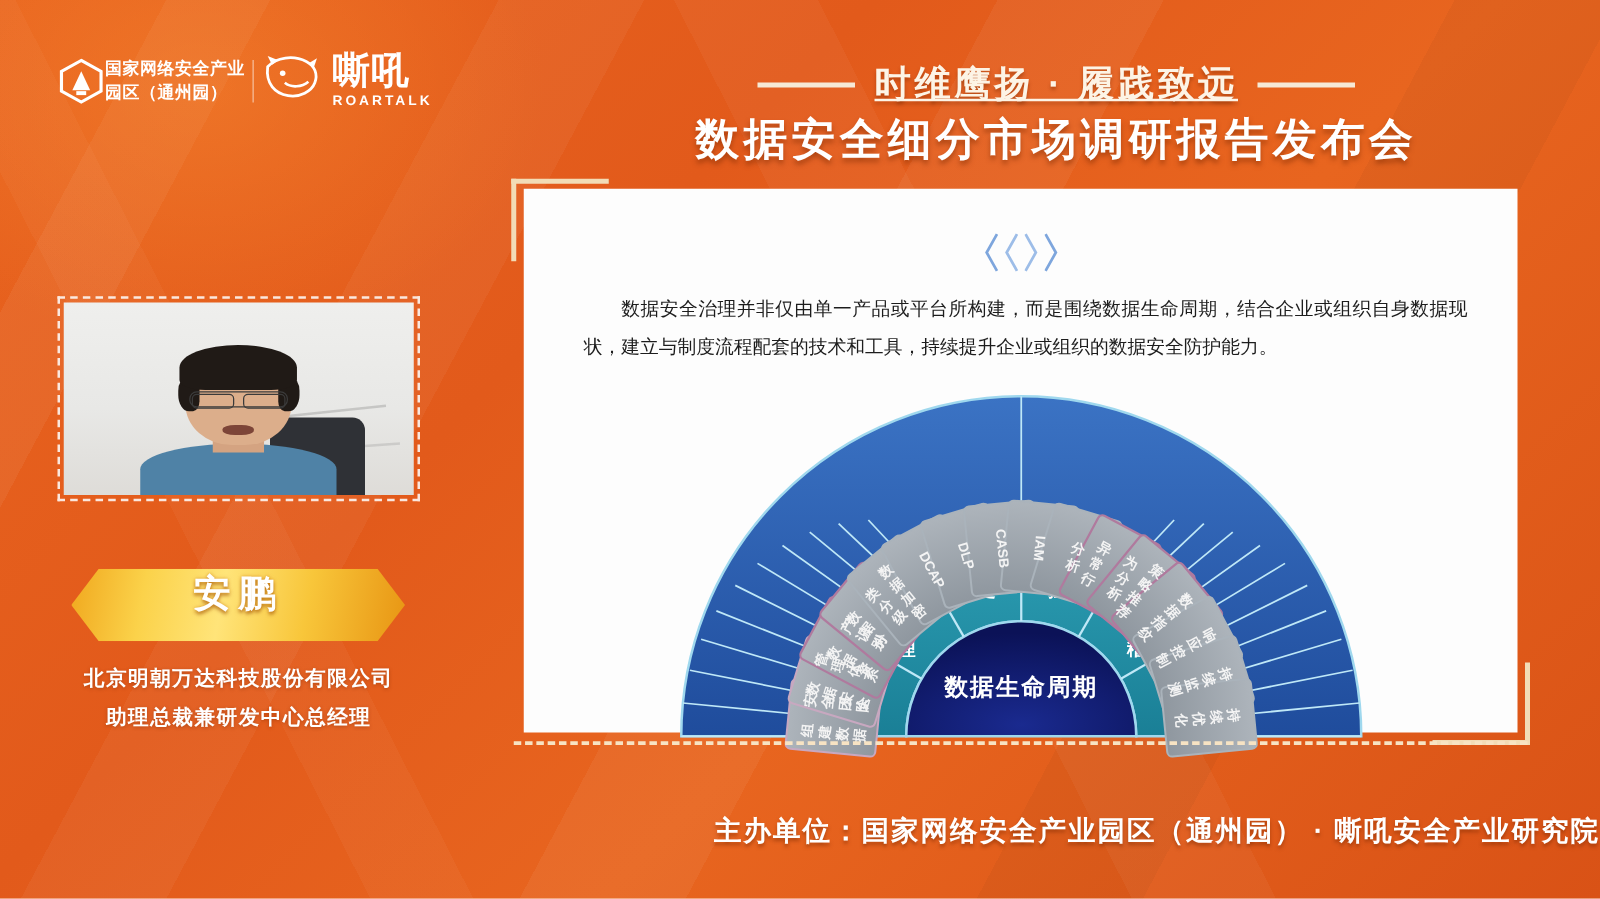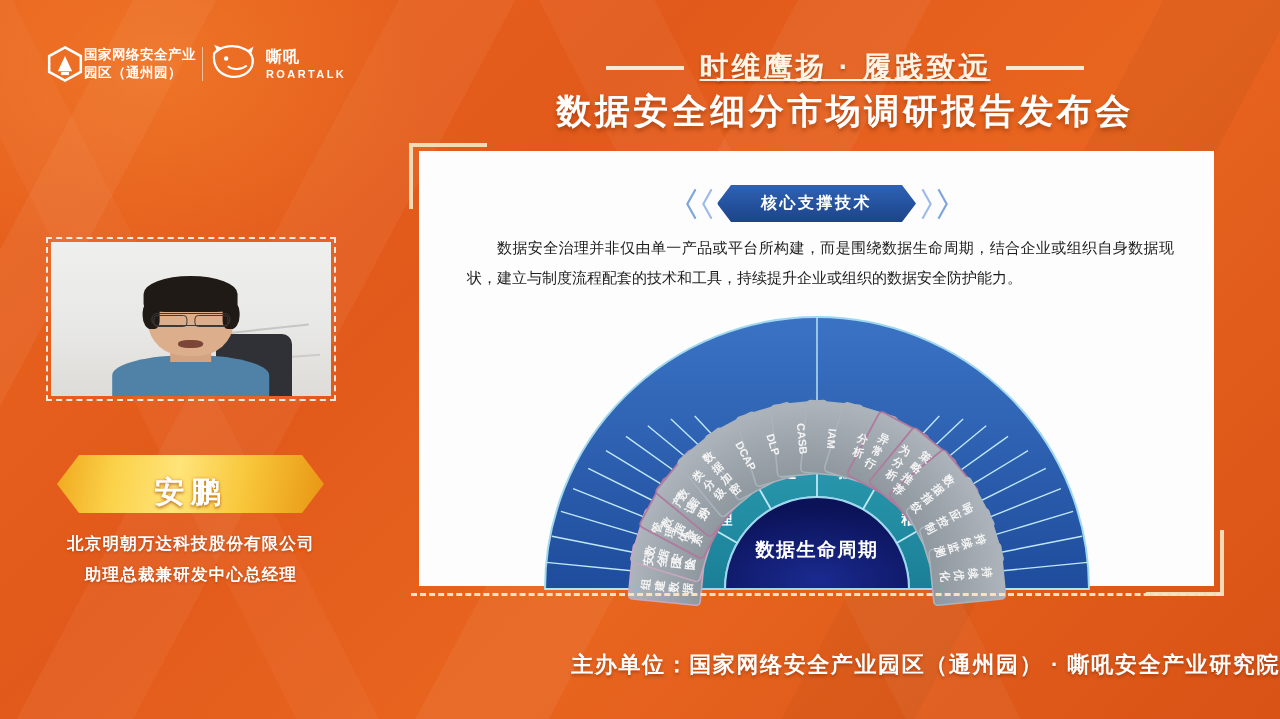--- a/index.html
+++ b/index.html
@@ -36,21 +36,21 @@
     background: radial-gradient(ellipse at center, rgba(255,160,60,0.30), rgba(255,160,60,0) 70%);
     pointer-events: none;
   }
 
   
   #logobar { position: absolute; left: 46px; top: 42px; display: flex; align-items: center; gap: 0; }
   .logo-mark { width: 38px; height: 38px; flex: none; }
   .logo-cn { color: #fff; font-size: 13.5px; font-weight: 700; line-height: 1.35; letter-spacing: 0.5px; }
   .divider-v { width: 1px; height: 34px; background: rgba(255,255,255,0.55); margin: 0 6px; }
   .roar-wrap { display: flex; align-items: center; gap: 9px; }
-  .roar-cn { color: #fff; font-size: 16px; font-weight: 800; letter-spacing: 1px; line-height: 1; }
+  .roar-cn { color: #fff; font-size: 30px; font-weight: 800; letter-spacing: 1px; line-height: 1; }
   .roar-en { color: #fff; font-size: 11px; font-weight: 800; letter-spacing: 2.4px; line-height: 1; margin-top: 4px; }
 
   
   #title-block { position: absolute; left: 500px; top: 48px; width: 690px; text-align: center; }
   .sub-line { display: flex; align-items: center; justify-content: center; gap: 16px; }
   .sub-line .rule { width: 78px; height: 4px; background: #f6e9d6; }
   .title-sub {
     font-size: 29px; font-weight: 800; color: #fdf4e6; letter-spacing: 3px;
     text-shadow: 0 2px 3px rgba(120,40,0,0.45);
     white-space: nowrap;
@@ -84,21 +84,21 @@
   .hair-side-r { position: absolute; right: 19%; bottom: 56%; width: 11%; height: 22%; background: #201a16; border-radius: 10% 40% 50% 30%; }
   .glasses { position: absolute; left: 50%; bottom: 58%; transform: translateX(-50%); width: 50%; height: 11%;
              border: 1.6px solid #3b3b3b; border-radius: 6px; }
   .glasses:before, .glasses:after { content:""; position:absolute; top: 6%; width: 42%; height: 88%; border: 1.4px solid #3b3b3b; border-radius: 4px; }
   .glasses:before { left: 1%; } .glasses:after { right: 1%; }
   .mouth { position: absolute; left: 50%; bottom: 40%; transform: translateX(-50%); width: 16%; height: 7%; background: #7d4538; border-radius: 40%; }
 
   
   #name-badge {
     position: absolute; left: 57px; top: 455px; width: 267px; height: 58px;
-    display: flex; align-items: flex-end; justify-content: center;
+    display: flex; align-items: flex-start; justify-content: center;
     background: linear-gradient(100deg, #f0a81e 0%, #fbd24a 22%, #ffe479 45%, #f8c63a 70%, #e89513 100%);
     clip-path: polygon(0 50%, 22px 0, calc(100% - 22px) 0, 100% 50%, calc(100% - 22px) 100%, 22px 100%);
     box-shadow: 0 0 18px rgba(255,190,60,0.5);
   }
   .name-text {
     font-size: 30px; font-weight: 800; color: #ffffff; letter-spacing: 6px;
     text-shadow: 0 0 3px rgba(200,110,0,0.6), 0 2px 3px rgba(150,70,0,0.55);
   }
   #affiliation { position: absolute; left: 20px; top: 528px; width: 342px; text-align: center; }
   .aff-line {
@@ -243,21 +243,20 @@
         <span class="chev">
           <svg viewBox="0 0 12 34" width="11" height="34">
               <path d="M11 1 L2 17 L11 33" fill="none" stroke="#7ea6dd" stroke-width="2.4"></path>
             </svg>
         </span>
         <span class="chev">
           <svg viewBox="0 0 12 34" width="11" height="34">
               <path d="M11 1 L2 17 L11 33" fill="none" stroke="#9dbde8" stroke-width="2.4"></path>
             </svg>
         </span>
-        <span class="chev-bar">核心支撑技术</span>
         <span class="chev">
           <svg viewBox="0 0 12 34" width="11" height="34">
               <path d="M1 1 L10 17 L1 33" fill="none" stroke="#9dbde8" stroke-width="2.4"></path>
             </svg>
         </span>
         <span class="chev">
           <svg viewBox="0 0 12 34" width="11" height="34">
               <path d="M1 1 L10 17 L1 33" fill="none" stroke="#7ea6dd" stroke-width="2.4"></path>
             </svg>
         </span>

